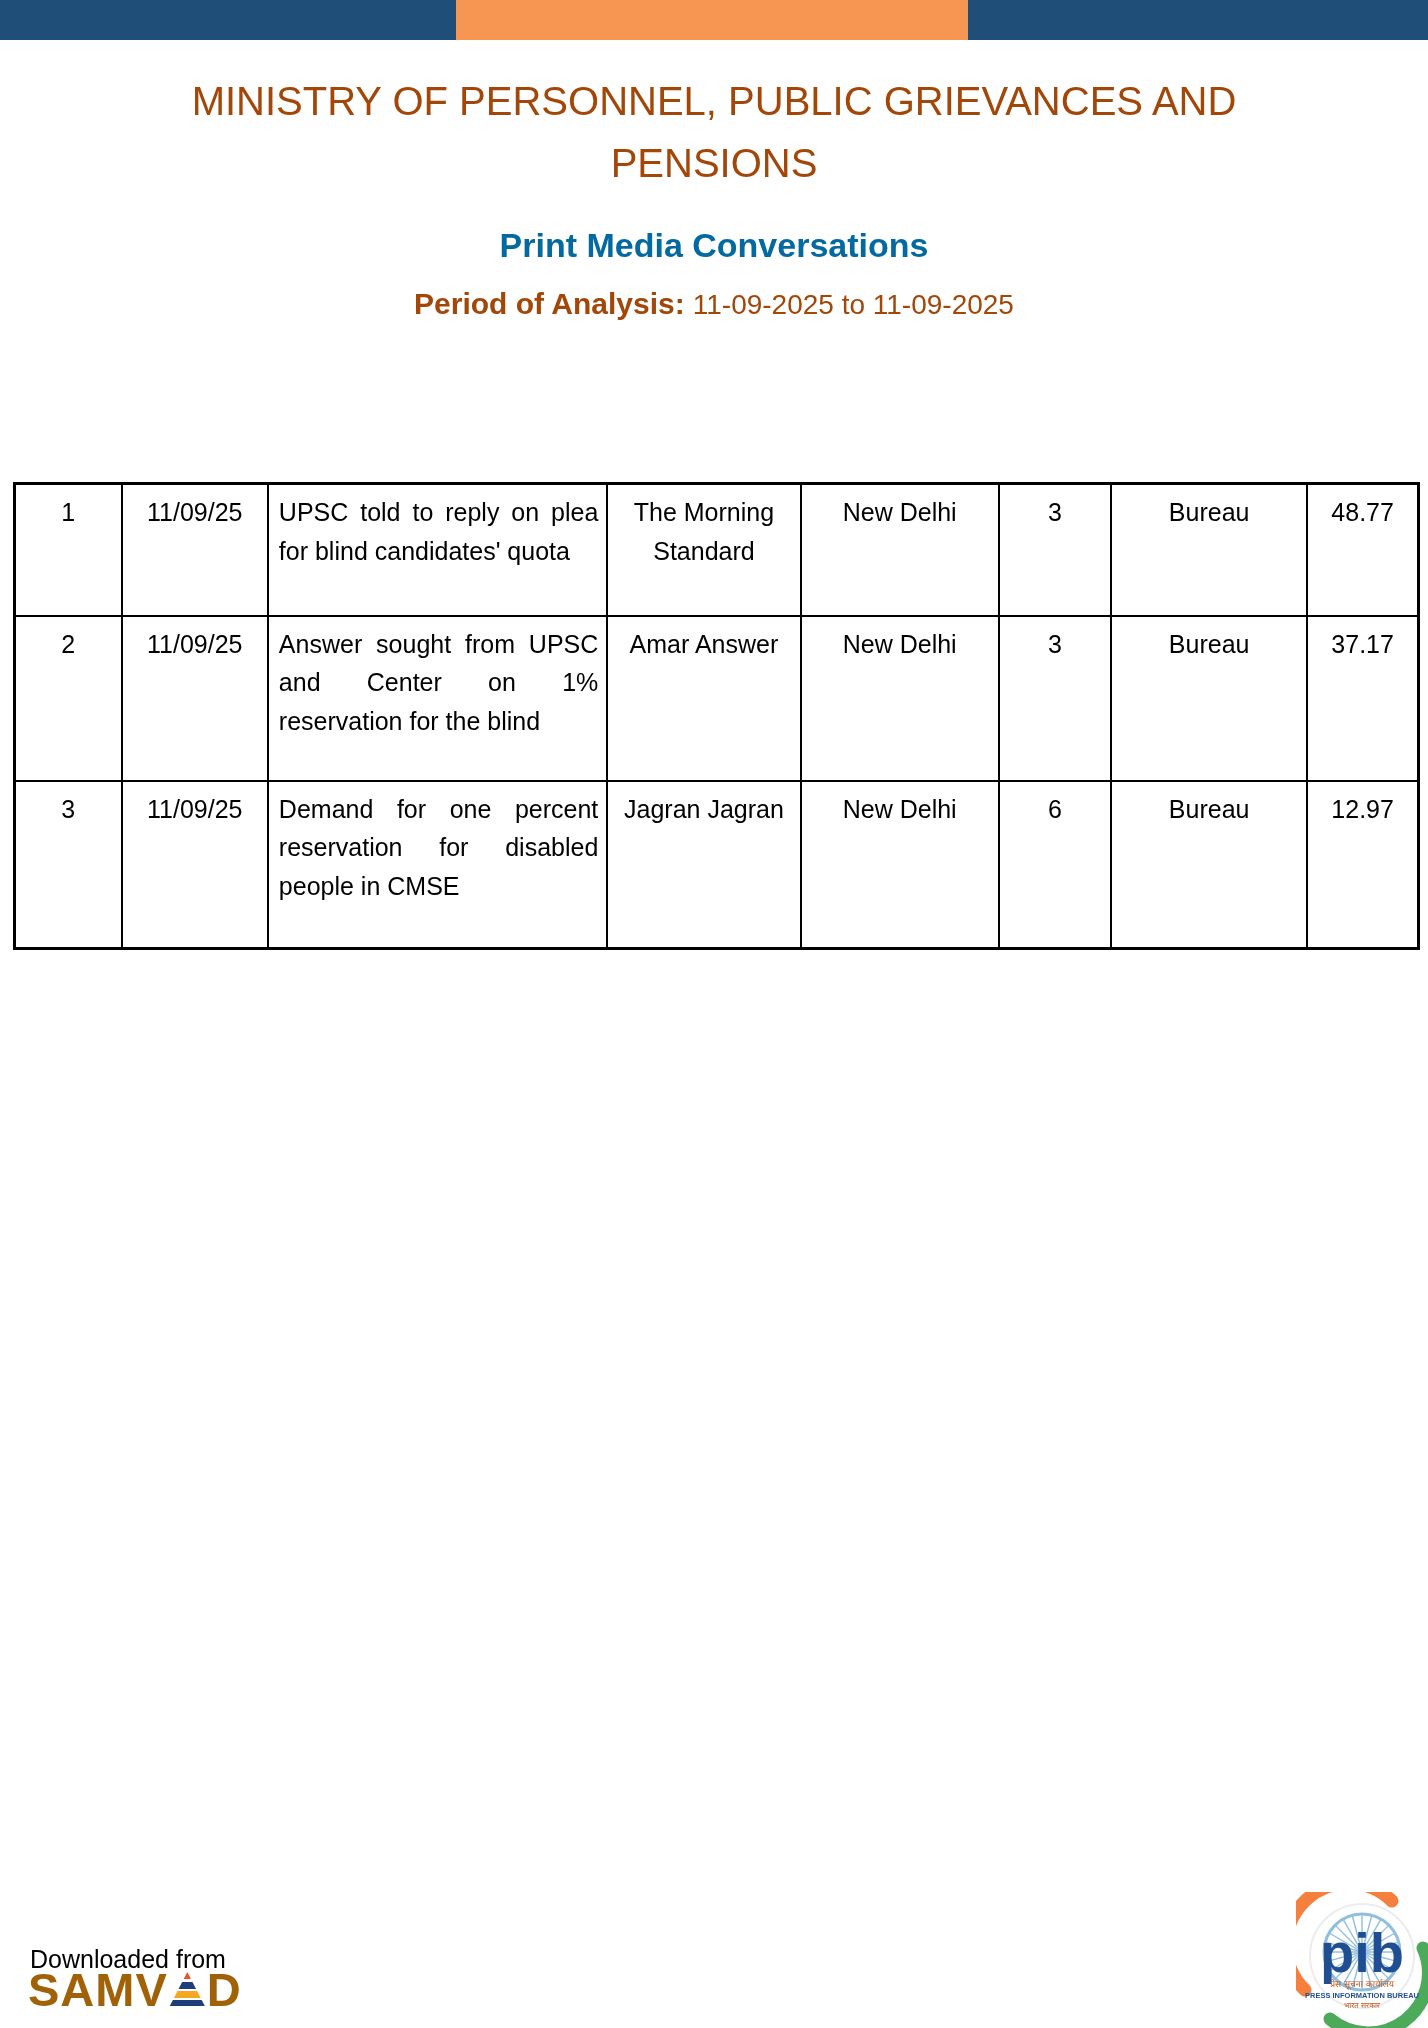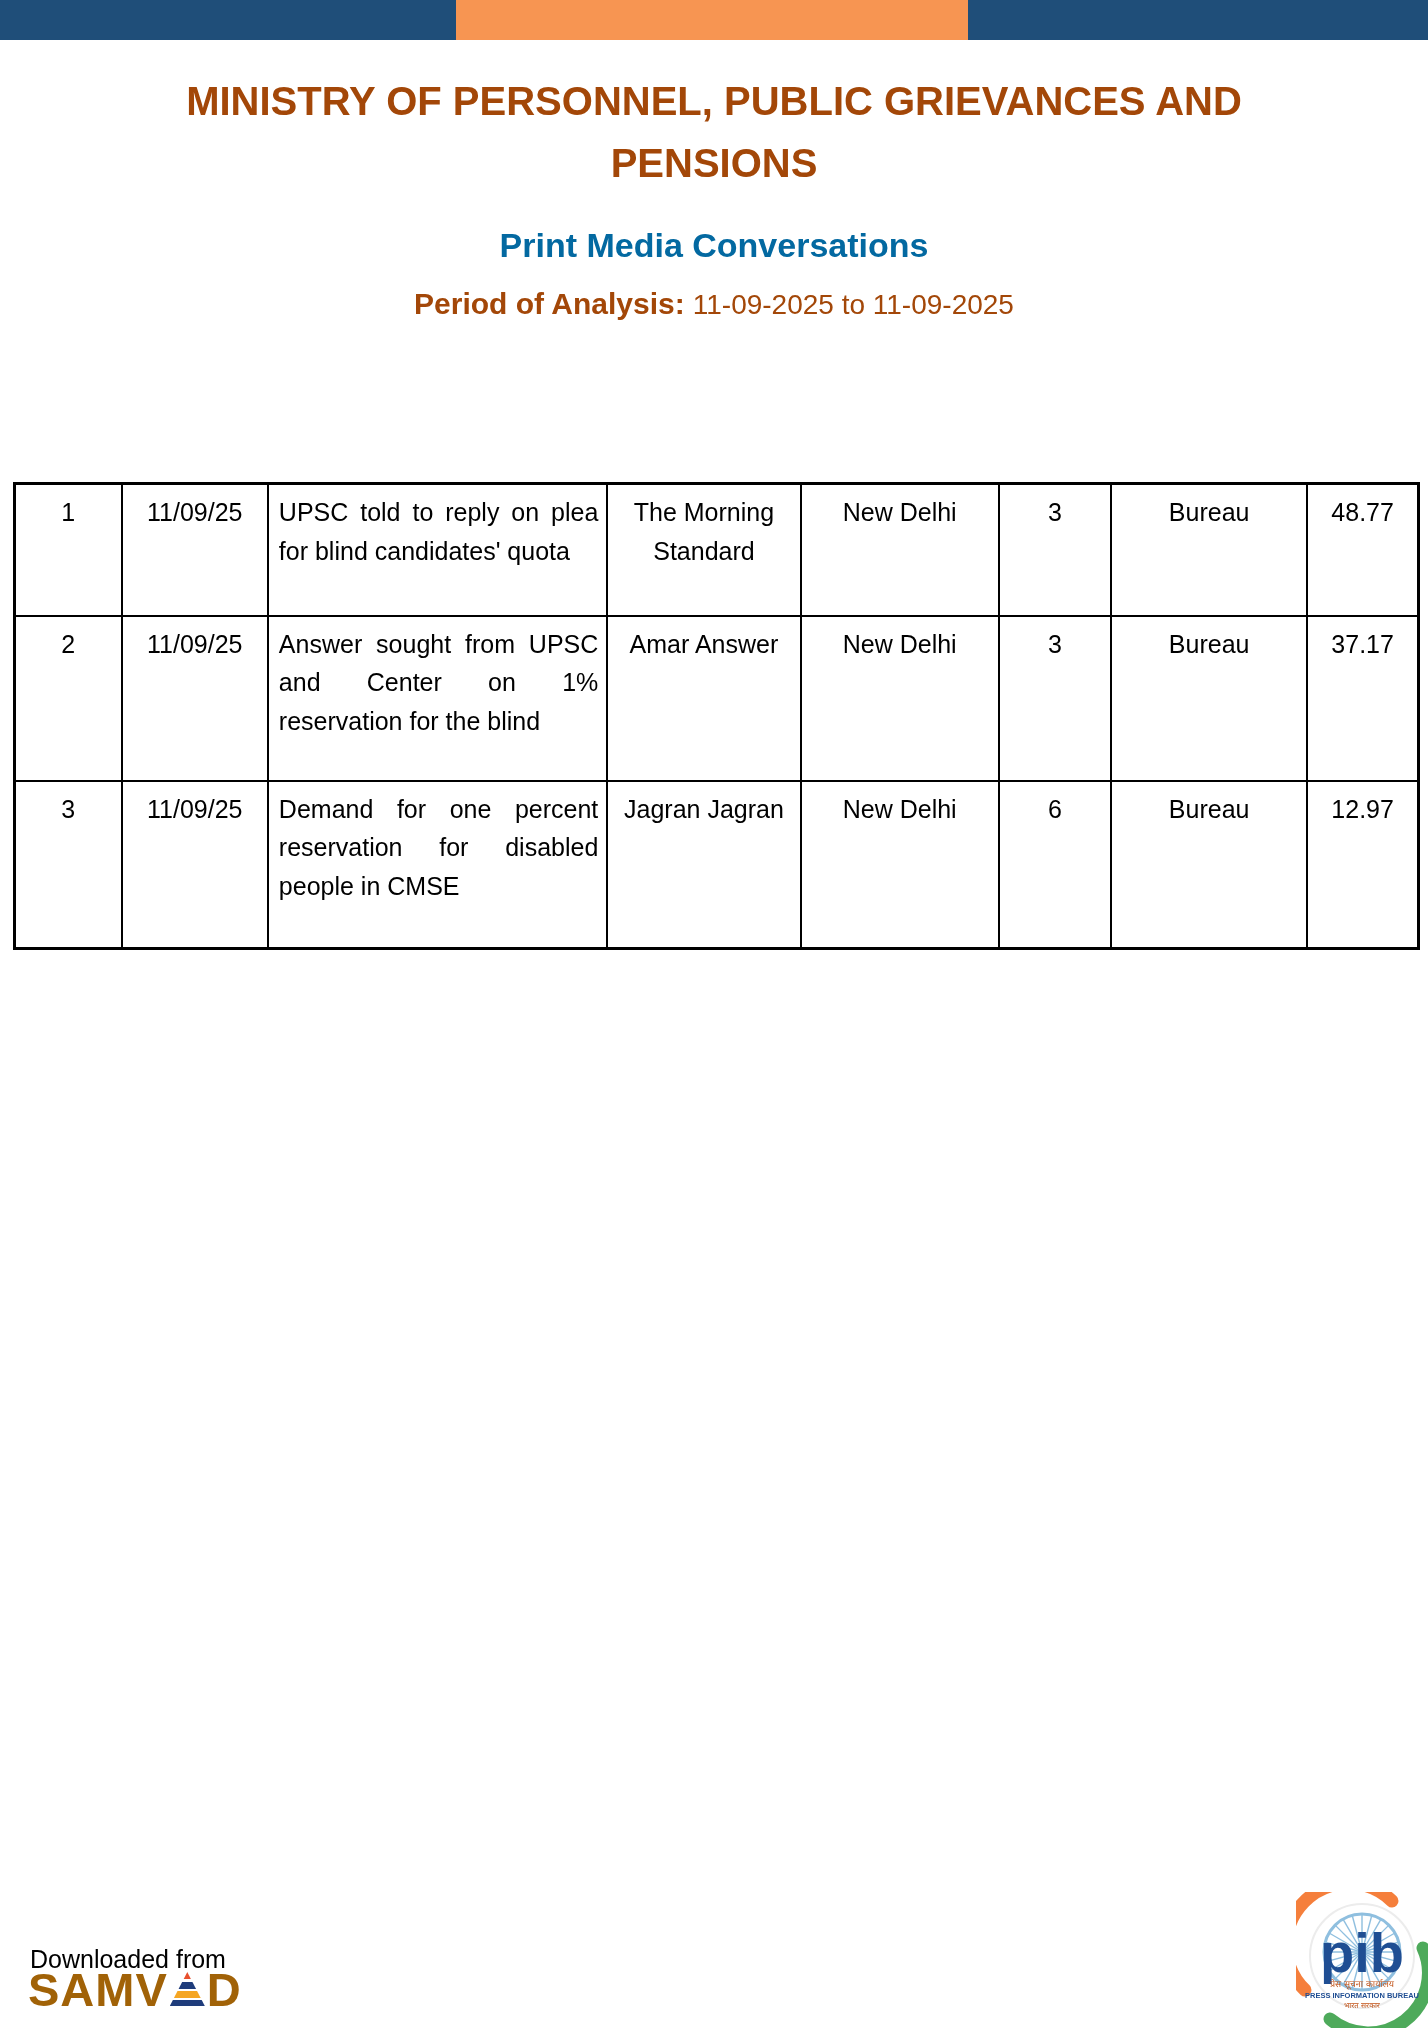--- a/index.html
+++ b/index.html
@@ -9,21 +9,21 @@
   }
   
   .topbar{position:absolute;top:0;left:0;width:1428px;height:40px;display:flex;}
   .topbar .seg-navy-left{width:456px;height:100%;}
   .topbar .seg-orange{width:512px;height:100%;}
   .topbar .seg-navy-right{flex:1;height:100%;}
 
   
   .doc-header{position:absolute;top:70px;left:0;width:1428px;text-align:center;}
   .doc-title{
-    font-size:40px;font-weight:bold;line-height:1.55;max-width:1080px;
+    font-size:40px;font-weight:normal;line-height:1.55;max-width:1080px;
     margin:0 auto;letter-spacing:0px;
   }
   .doc-subtitle{font-size:34px;font-weight:bold;margin-top:24px;}
   .doc-period{margin-top:22px;font-size:29px;}
   .doc-period .plabel{font-weight:bold;font-size:30px;}
   .doc-period .pvalue{font-weight:normal;font-size:28px;}
 
   
   .media-table{
     position:absolute;top:482px;left:13px;width:1407px;

